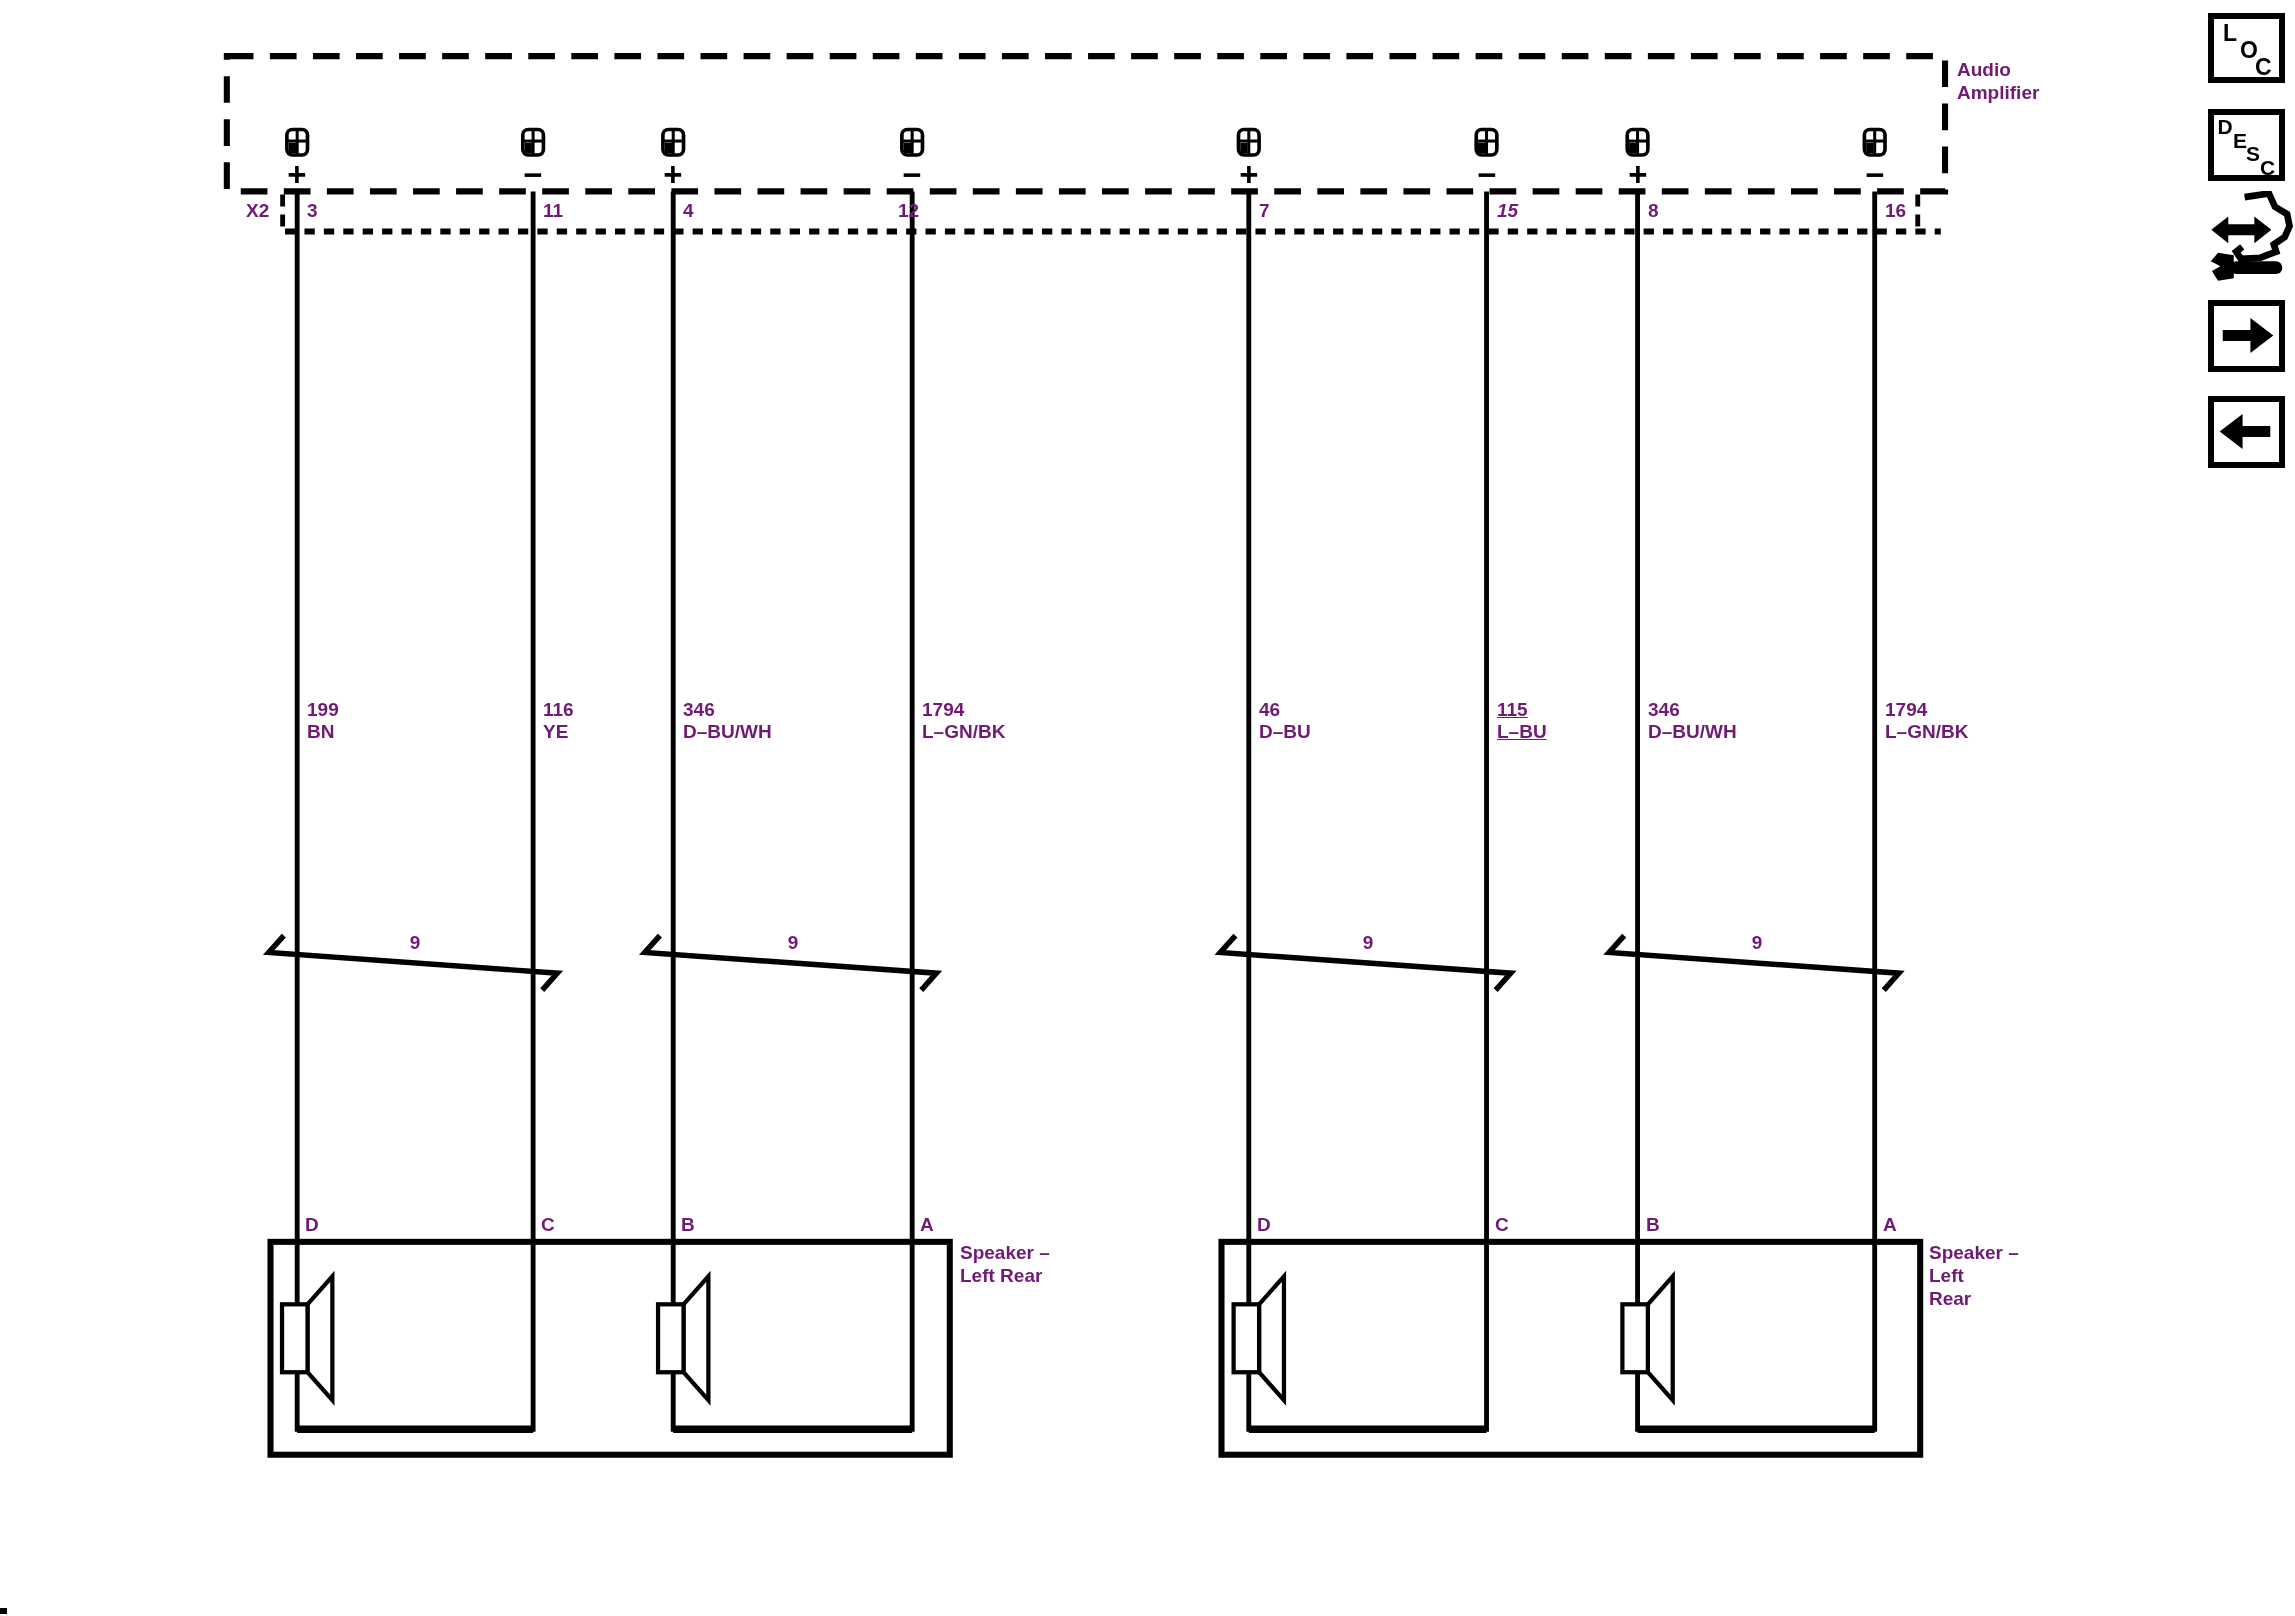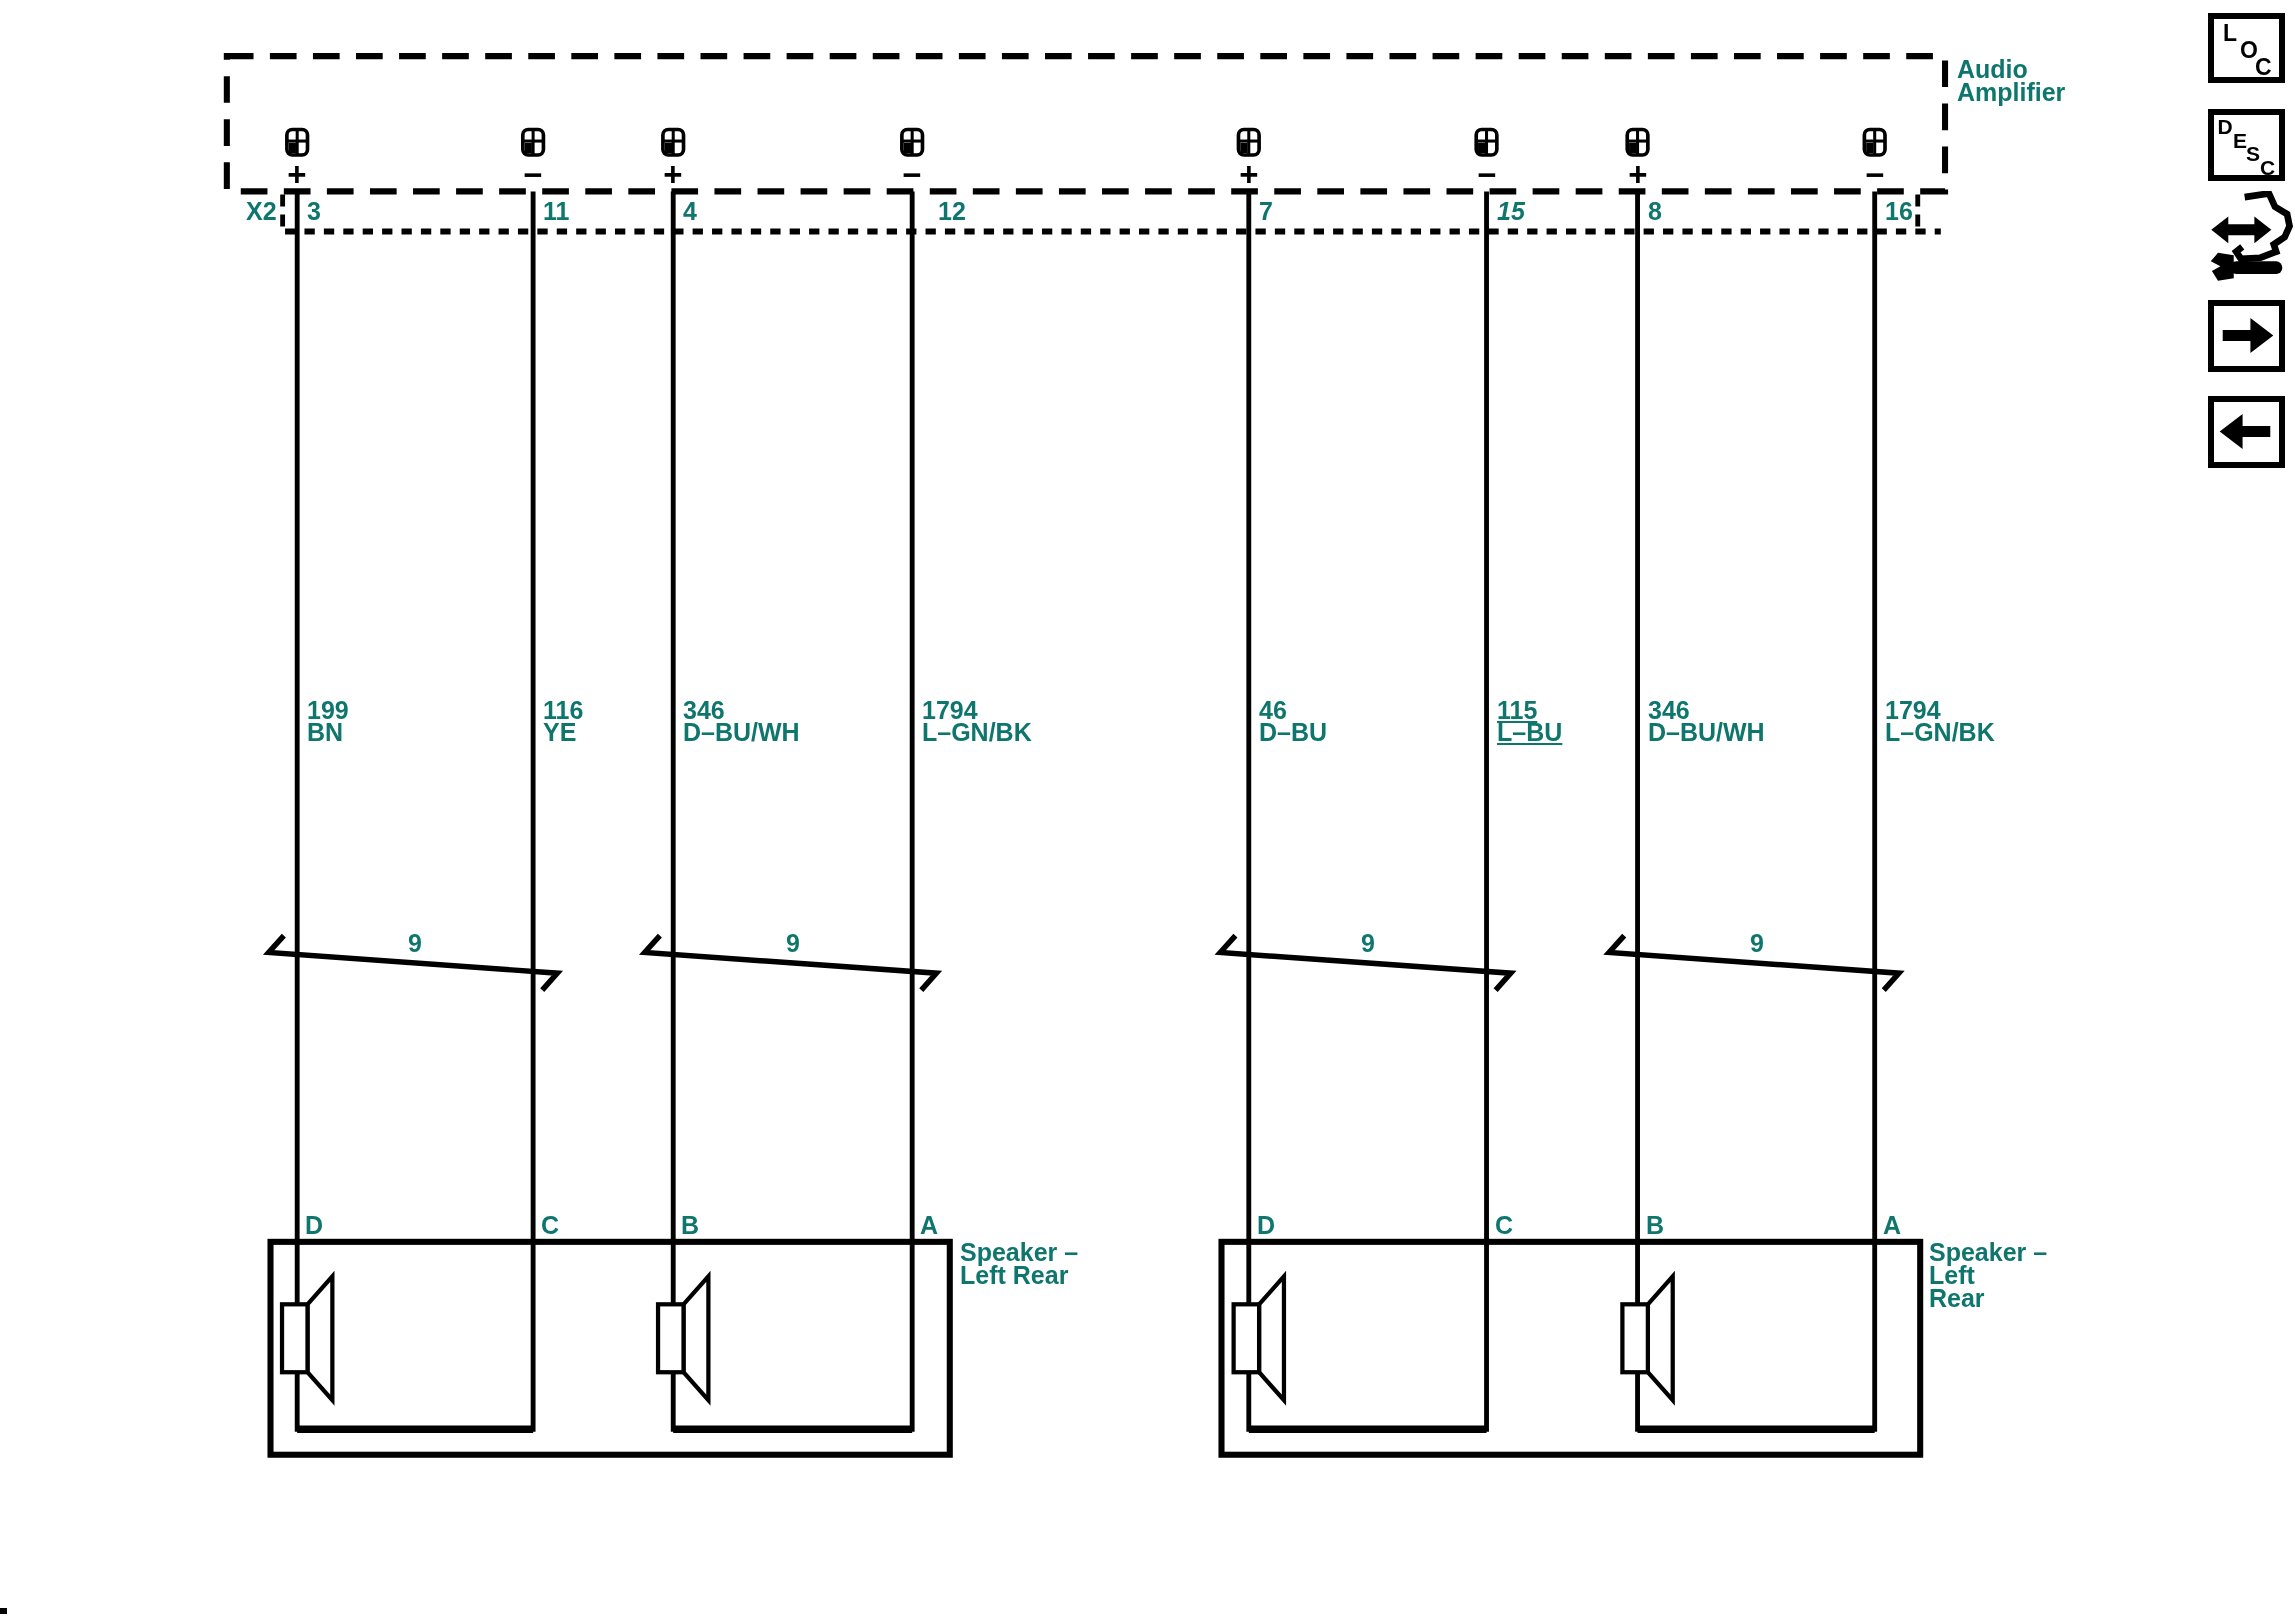--- a/index.html
+++ b/index.html
@@ -9,24 +9,24 @@
     height: 1617px;
     background: #ffffff;
     font-family: "Liberation Sans", sans-serif;
     color: #000000;
     overflow: hidden;
   }
   .layer { position: absolute; left: 0; top: 0; }
   .t {
     position: absolute;
     font-weight: 700;
-    font-size: 25px;
+    font-size: 19px;
     line-height: 22.4px;
     white-space: nowrap;
-    color: #0f766e;
+    color: #701a75;
   }
   .lh { line-height: 23px; }
   .polarity {
     position: absolute;
     font-weight: 700;
     font-size: 33px;
     line-height: 33px;
     width: 36px;
     text-align: center;
     color: #000000;
@@ -168,21 +168,21 @@
   <div class="polarity" style="left:655px; top:158px;">+</div>
   <div class="polarity" style="left:894px; top:158px;">−</div>
   <div class="polarity" style="left:1231px; top:158px;">+</div>
   <div class="polarity" style="left:1469px; top:158px;">−</div>
   <div class="polarity" style="left:1620px; top:158px;">+</div>
   <div class="polarity" style="left:1857px; top:158px;">−</div>
 
   <div class="t" style="left:307px;  top:200px;">3</div>
   <div class="t" style="left:543px;  top:200px;">11</div>
   <div class="t" style="left:683px; top:200px;">4</div>
-  <div class="t" style="left:938px; top:200px;">12</div>
+  <div class="t" style="left:898px; top:200px;">12</div>
   <div class="t" style="left:1259px; top:200px;">7</div>
   <div class="t" style="left:1497px; top:200px;font-style:italic;">15</div>
   <div class="t" style="left:1648px; top:200px;">8</div>
   <div class="t" style="left:1885px; top:200px;">16</div>
 
   <div class="t" style="left:307px; top:699px;">
     <div>199</div>
     <div>BN</div>
   </div>
   <div class="t" style="left:543px; top:699px;">

